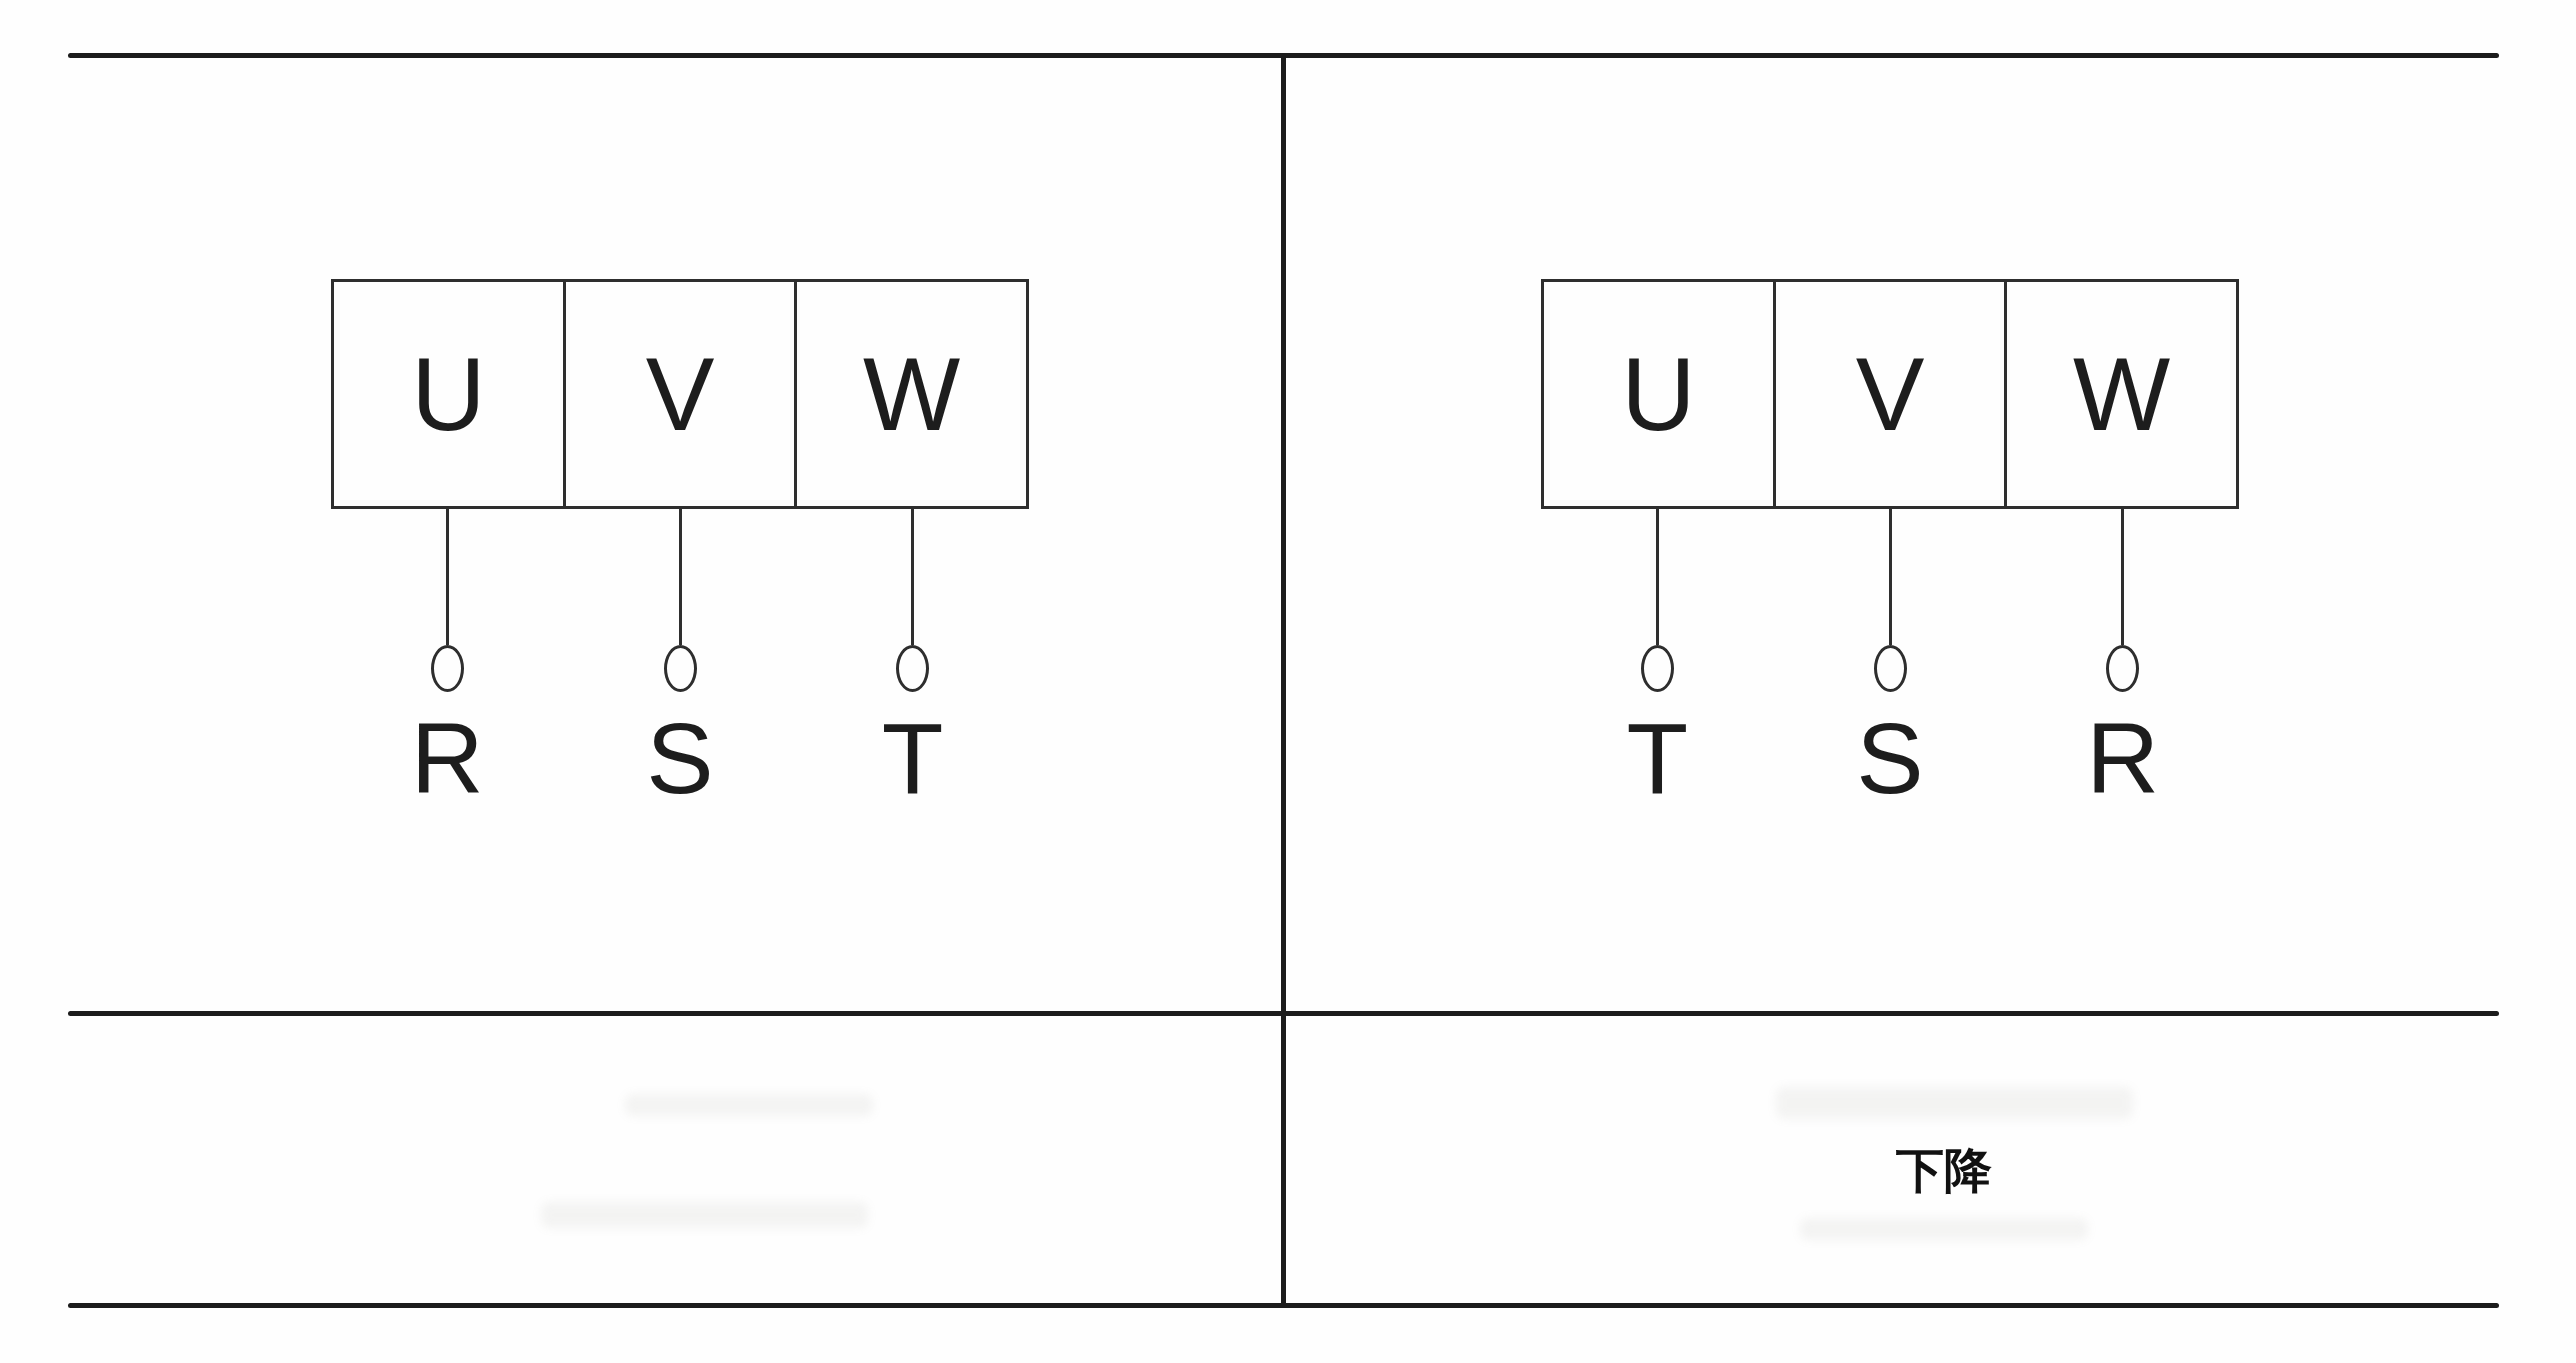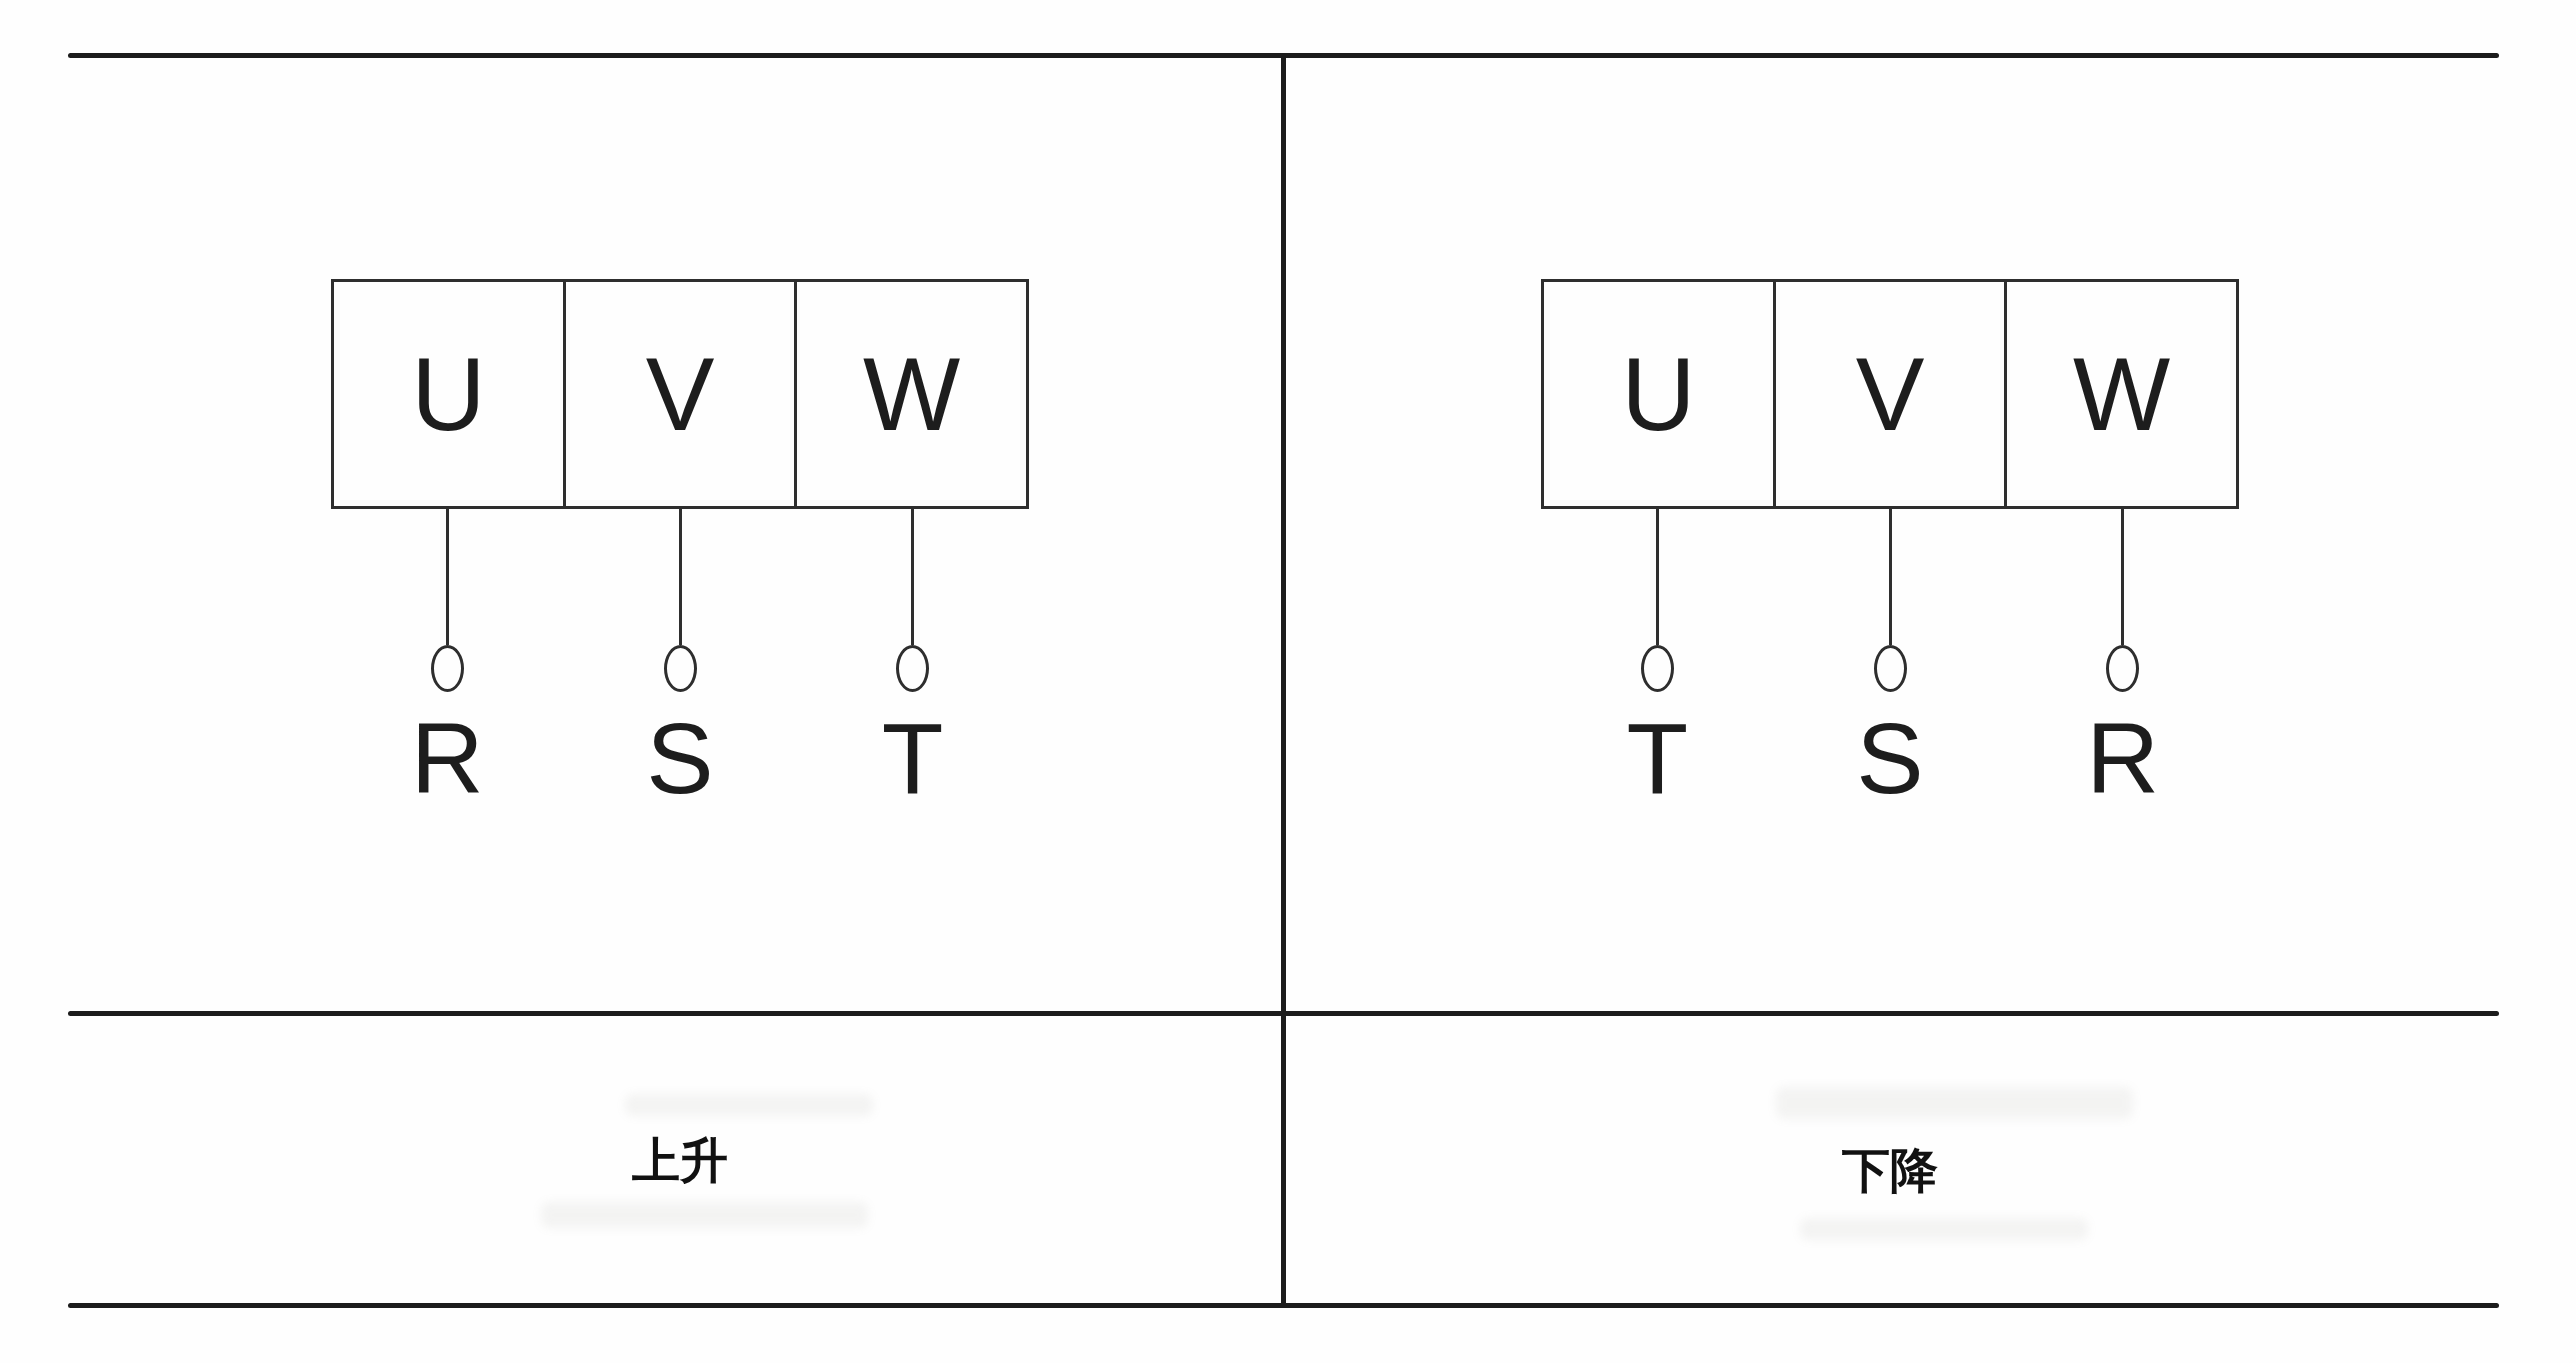--- a/index.html
+++ b/index.html
@@ -102,21 +102,21 @@
   .caption {
     position: absolute;
     width: 698px;
     text-align: center;
     font-size: 48px;
     font-weight: 700;
     color: #111111;
     line-height: 1;
   }
   .caption-left  { left: 331px;  top: 1137px; }
-  .caption-right { left: 1541px; top: 1147px; }
+  .caption-right { left: 1595px; top: 1147px; }
 
   
   .smudge {
     position: absolute;
     background: #9a9a92;
     opacity: 0.10;
     filter: blur(5px);
     border-radius: 8px;
   }
   .smudge-l1 { left: 625px;  top: 1094px; width: 248px; height: 22px; }
@@ -189,21 +189,20 @@
         <span class="phase-letter">S</span>
       </div>
       <div class="lead">
         <div class="wire"></div>
         <div class="node"></div>
         <span class="phase-letter">R</span>
       </div>
     </div>
   </section>
 
-  <div class="caption caption-left">上升</div>
   <div class="caption caption-right">下降</div>
 
   <div class="smudge smudge-l1"></div>
   <div class="smudge smudge-l2"></div>
   <div class="smudge smudge-r1"></div>
   <div class="smudge smudge-r2"></div>
 
 </div>
 
 

